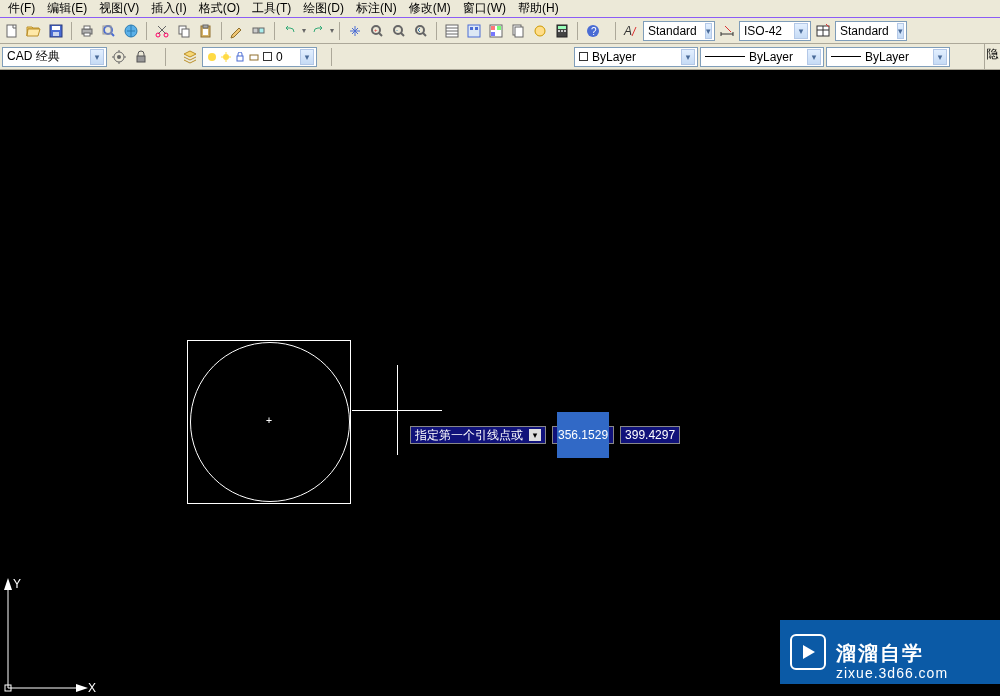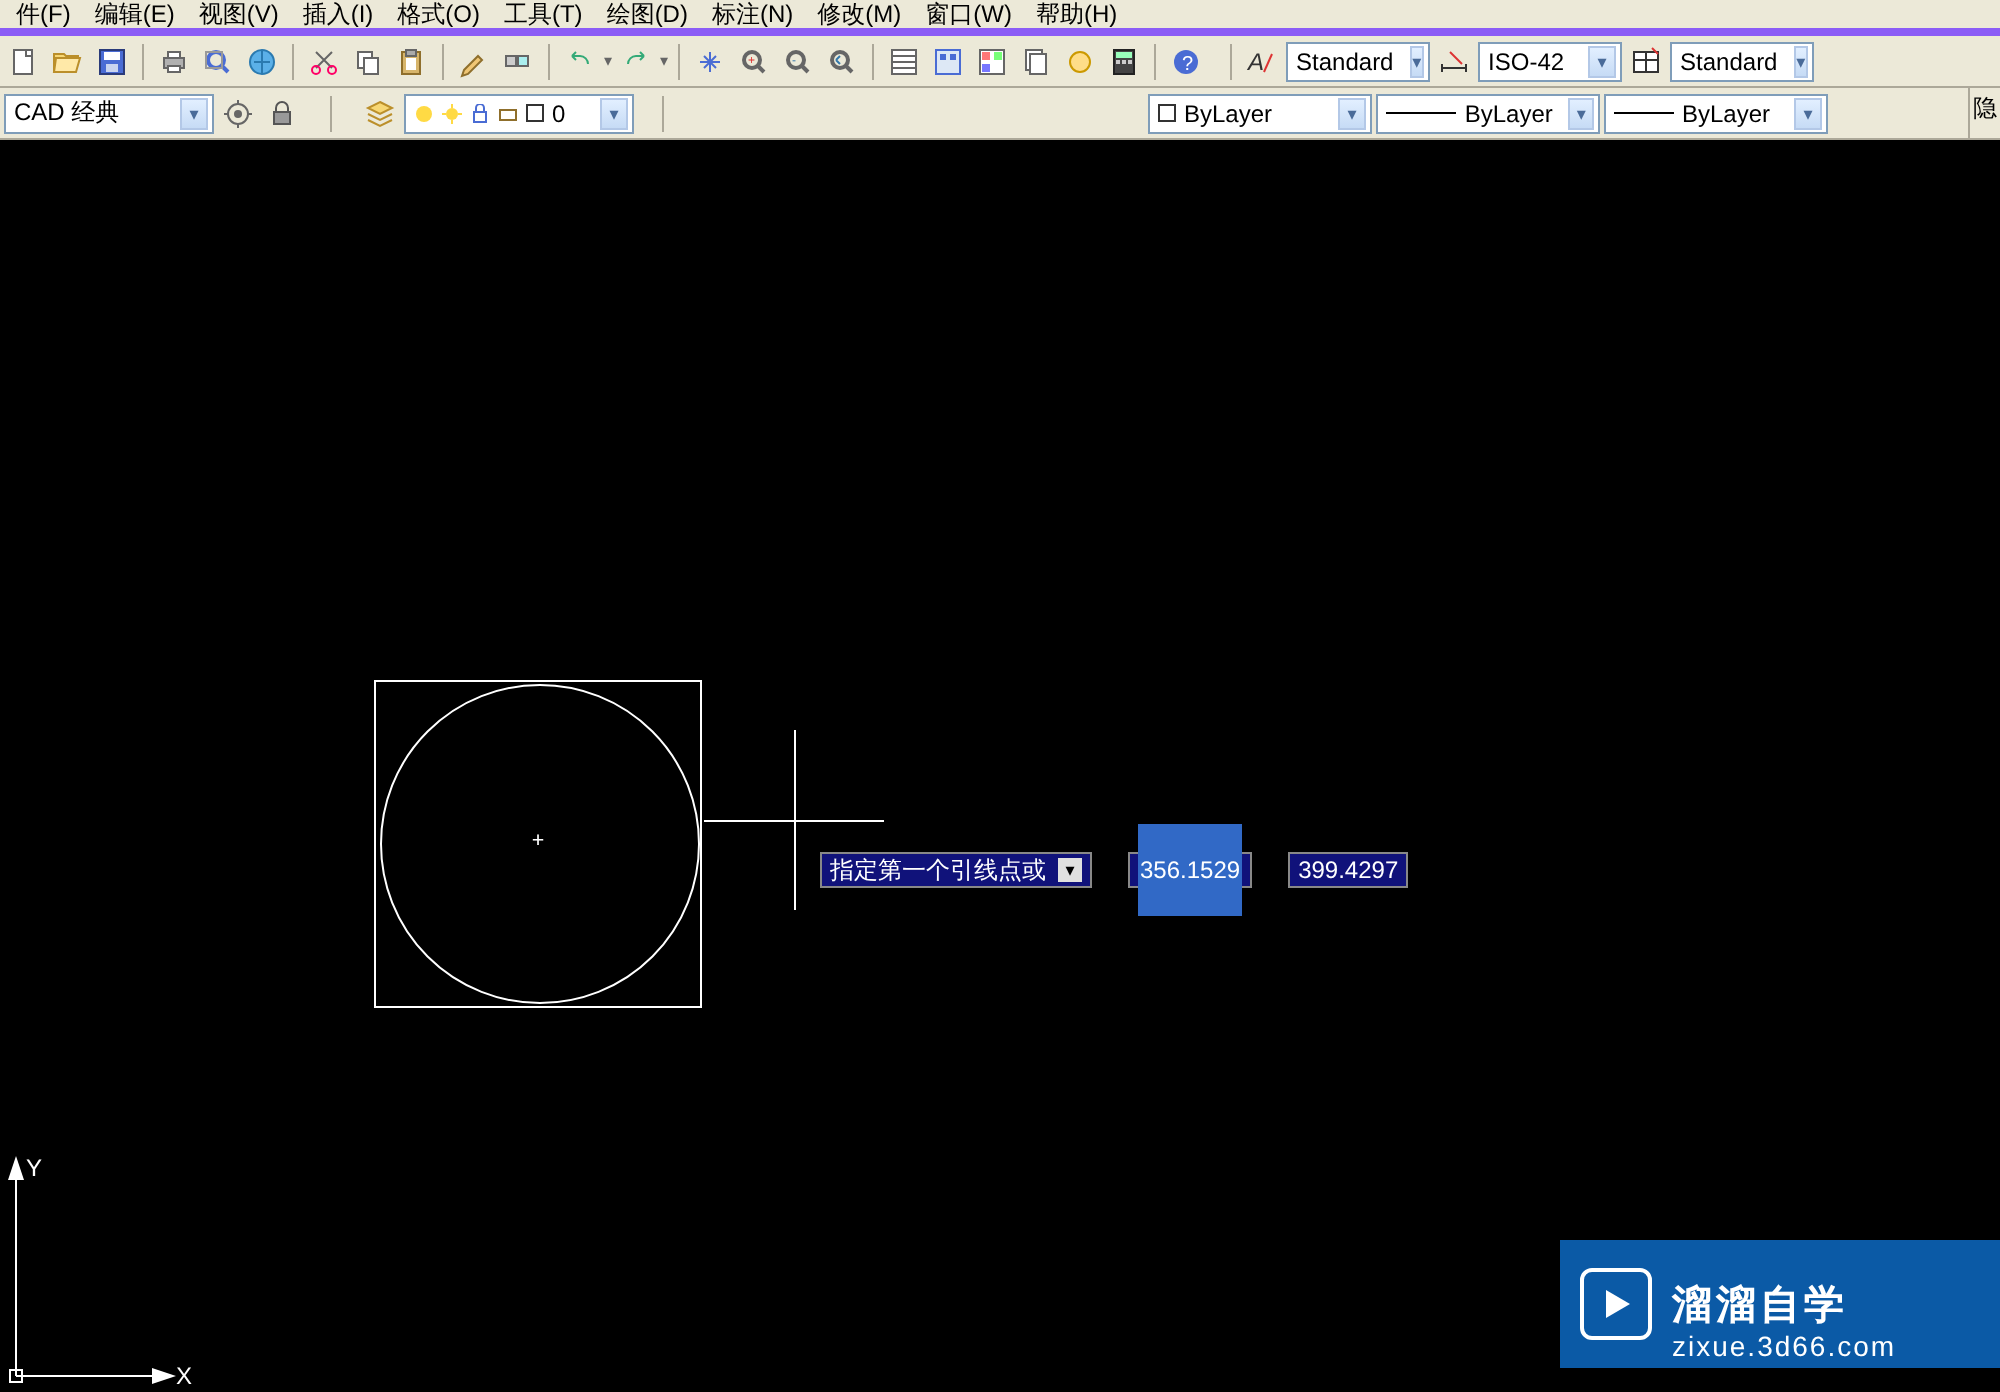--- a/index.html
+++ b/index.html
@@ -11,21 +11,21 @@
     background: #000;
     overflow: hidden;
     position: relative;
   }
   .menubar {
     background: #ece9d8;
     height: 18px;
     display: flex;
     align-items: center;
     padding: 0 2px;
-    border-bottom: 4px solid #8b5cf6;
+    border-bottom: 1px solid #8b5cf6;
   }
   .menu-item {
     padding: 1px 6px;
     cursor: pointer;
     white-space: nowrap;
   }
   .toolbar-row {
     background: #ece9d8;
     height: 26px;
     display: flex;
@@ -56,21 +56,21 @@
   }
   .dd-arrow {
     width: 14px; height: 16px;
     background: linear-gradient(#e2efff,#c6dbf5);
     border: 1px solid #b3c8e7;
     display: flex; align-items: center; justify-content: center;
     font-size: 9px; color: #4a6b99;
   }
   .layer-combo { width: 115px; }
   .std-combo { width: 72px; }
-  .long-combo { width: 112px; }
+  .long-combo { width: 124px; }
   .canvas {
     position: absolute;
     top: 70px; left: 0;
     width: 1000px; height: 626px;
     background: #000;
   }
   .square-shape {
     position: absolute;
     border: 1px solid #fff;
   }
@@ -86,21 +86,21 @@
   .crosshair .h { position: absolute; height: 1px; background: #fff; }
   .crosshair .v { position: absolute; width: 1px; background: #fff; }
   .small-cross {
     position: absolute;
     font-size: 10px; color: #fff;
     font-family: monospace;
   }
   .dyn-input {
     position: absolute;
     display: flex;
-    gap: 18px;
+    gap: 6px;
     align-items: center;
   }
   .dyn-box {
     background: #10127a;
     border: 1px solid #888;
     color: #fff;
     padding: 2px 4px;
     font-size: 12px;
     display: flex;
     align-items: center;

